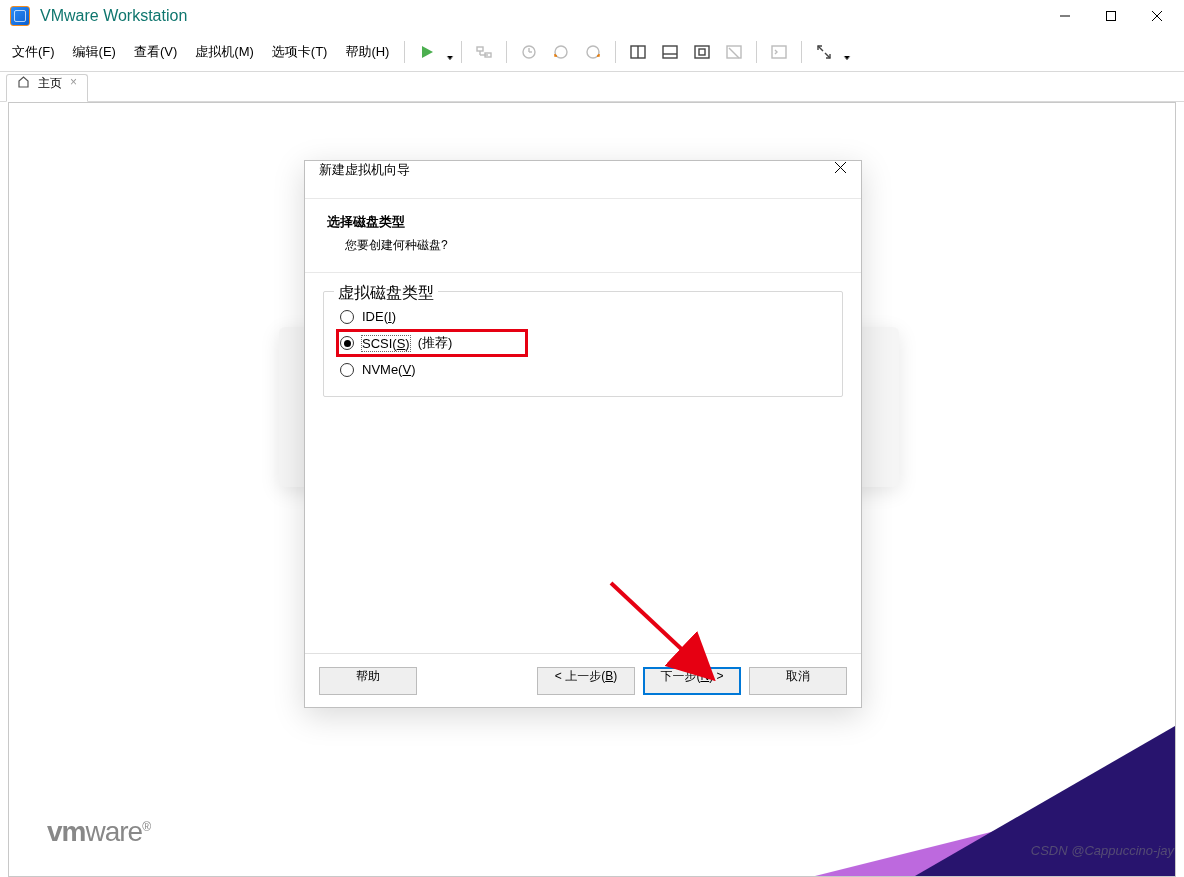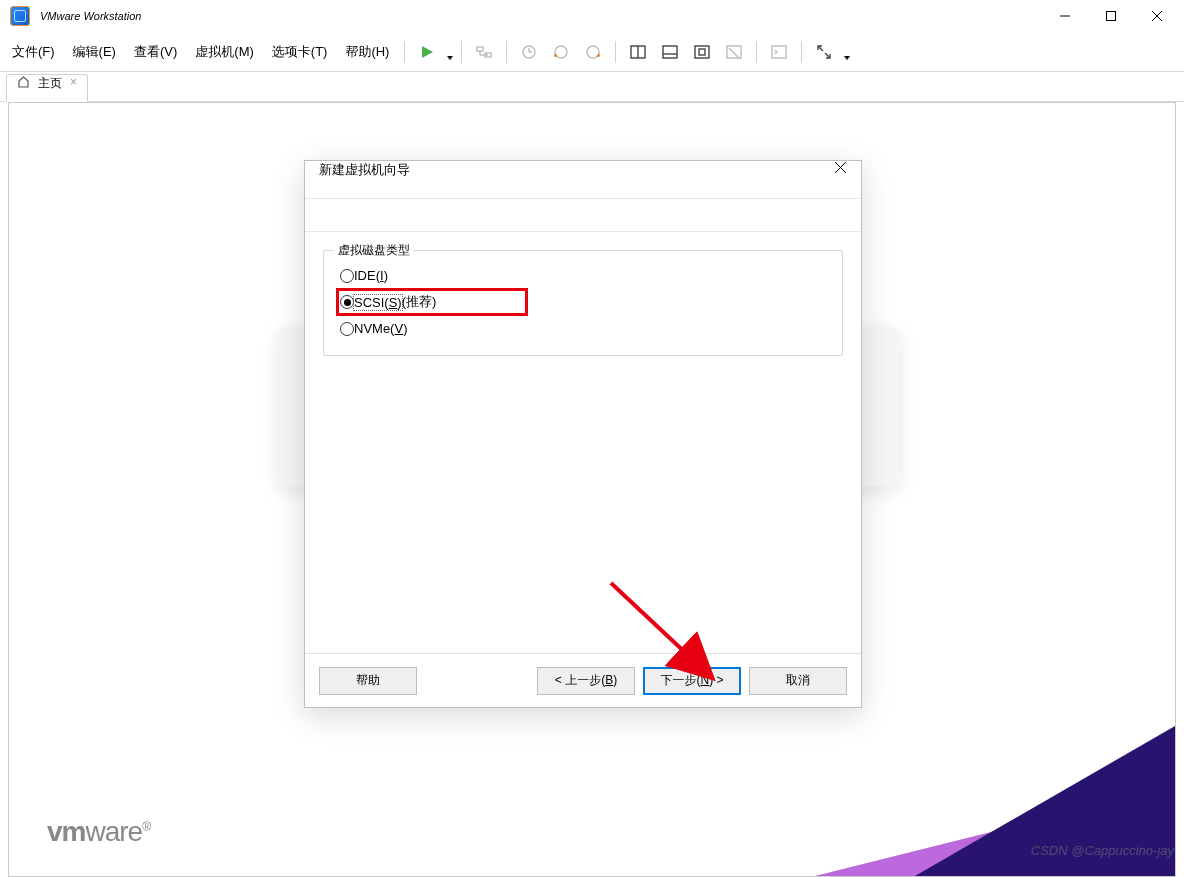--- a/index.html
+++ b/index.html
@@ -2,21 +2,21 @@
 <html><head>
 <meta charset="utf-8">
 <style>
   * { box-sizing: border-box; margin: 0; padding: 0; font-family: "Microsoft YaHei", "Segoe UI", sans-serif; }
   body { width: 1184px; height: 877px; background: #fff; position: relative; overflow: hidden; }
 
   
   .title-bar { height: 32px; display: flex; align-items: center; padding: 0 4px; background: #fff; }
   .app-icon { width: 20px; height: 20px; margin: 0 10px 0 6px; background: linear-gradient(135deg,#2e8ef7 0%,#0a5fd0 100%); border: 1.5px solid #f28c1f; border-radius: 3px; position: relative; }
   .app-icon::after{content:"";position:absolute;inset:3px;border:1px solid rgba(255,255,255,.7);border-radius:2px;}
-  .title-text { font-size: 11px; color: #000000; font-style: italic; }
+  .title-text { font-size: 16px; color: #0f766e; }
   .win-controls { margin-left: auto; display: flex; }
   .win-btn { width: 46px; height: 32px; display: flex; align-items: center; justify-content: center; cursor: pointer; }
   .win-btn svg { stroke: #000; stroke-width: 1; fill: none; }
 
   
   .menu-row { height: 40px; display: flex; align-items: center; border-bottom: 1px solid #d9d9d9; padding: 0 4px; gap: 2px; }
   .menu-item { font-size: 13px; color: #000; padding: 4px 8px; cursor: pointer; }
   .tb-sep { width: 1px; height: 22px; background: #d0d0d0; margin: 0 5px; }
   .tb-btn { width: 30px; height: 30px; display: flex; align-items: center; justify-content: center; cursor: pointer; border-radius: 3px; }
   .tb-btn.play svg{fill:#4CAF50;stroke:none;}
@@ -45,32 +45,32 @@
 
   
   .dialog{position:absolute;left:304px;top:160px;width:558px;height:548px;background:#fff;border:1px solid #bfbfbf;box-shadow:0 8px 30px rgba(0,0,0,.15);}
   .dlg-title{height:38px;display:flex;align-items:flex-start;padding:0 14px;font-size:13px;border-bottom:1px solid #e8e8e8;}
   .dlg-close{margin-left:auto;cursor:pointer;}
   .dlg-header{padding:14px 22px 18px 22px;border-bottom:1px solid #e8e8e8;}
   .dlg-h1{font-size:13px;font-weight:700;margin-bottom:6px;}
   .dlg-sub{font-size:12px;color:#000;padding-left:18px;}
   .dlg-body{padding:18px;}
   .fieldset{border:1px solid #d8d8d8;border-radius:2px;padding:12px 14px 14px 14px;position:relative;}
-  .legend{position:absolute;top:-9px;left:10px;background:#fff;padding:0 4px;font-size:12px;color:#000;}
-  .radio-row{display:flex;align-items:center;font-size:13px;padding:5px 2px;}
+  .legend{position:absolute;top:-9px;left:10px;background:#fff;padding:0 4px;font-size:16px;color:#000;}
+  .radio-row{display:flex;align-items:center;gap:8px;font-size:13px;padding:5px 2px;}
   .radio{width:14px;height:14px;border:1px solid #333;border-radius:50%;display:flex;align-items:center;justify-content:center;cursor:pointer;flex-shrink:0;}
   .radio.sel::after{content:"";width:7px;height:7px;background:#000;border-radius:50%;}
   .radio.blue{border-color:#0078d7;}
   .radio-label{cursor:pointer;}
   .radio-label u{text-decoration:underline;}
   .rec{font-size:13px;}
   .red-box{position:absolute;border:3px solid #e60012;pointer-events:none;}
 
   .dlg-footer{position:absolute;left:0;right:0;bottom:0;height:54px;border-top:1px solid #e0e0e0;display:flex;align-items:center;padding:0 14px;gap:8px;}
-  .btn{height:28px;min-width:98px;background:#efefef;border:1px solid #bcbcbc;font-size:12px;display:flex;align-items:center;justify-content:center;cursor:pointer;padding:0 10px;}
+  .btn{height:28px;min-width:98px;background:#efefef;border:1px solid #bcbcbc;font-size:12px;display:flex;justify-content:center;cursor:pointer;padding:0 10px;}
   .btn u{text-decoration:underline;}
   .btn.primary{border:1px solid #0078d7;outline:1px solid #0078d7;outline-offset:-2px;}
   .spacer{flex:1;}
 
   
   .arrow{position:absolute;pointer-events:none;}
 
   .watermark{position:absolute;bottom:19px;right:10px;font-size:13px;color:rgba(120,120,120,.55);font-style:italic;}
 </style>
 </head>
@@ -213,20 +213,22 @@
   <div class="dlg-title">
     <span>新建虚拟机向导</span>
     <span class="dlg-close">
       <svg width="13" height="13">
           <line x1="1" y1="1" x2="12" y2="12" stroke="#000"></line>
           <line x1="12" y1="1" x2="1" y2="12" stroke="#000"></line>
         </svg>
     </span>
   </div>
   <div class="dlg-header">
+    <div class="dlg-h1">选择磁盘类型</div>
+    <div class="dlg-sub">您要创建何种磁盘?</div>
   </div>
   <div class="dlg-body">
     <div class="fieldset">
       <div class="legend">虚拟磁盘类型</div>
 
       <div class="radio-row">
         <div class="radio"></div>
         <span class="radio-label">IDE(<u>I</u>)</span>
       </div>
 

